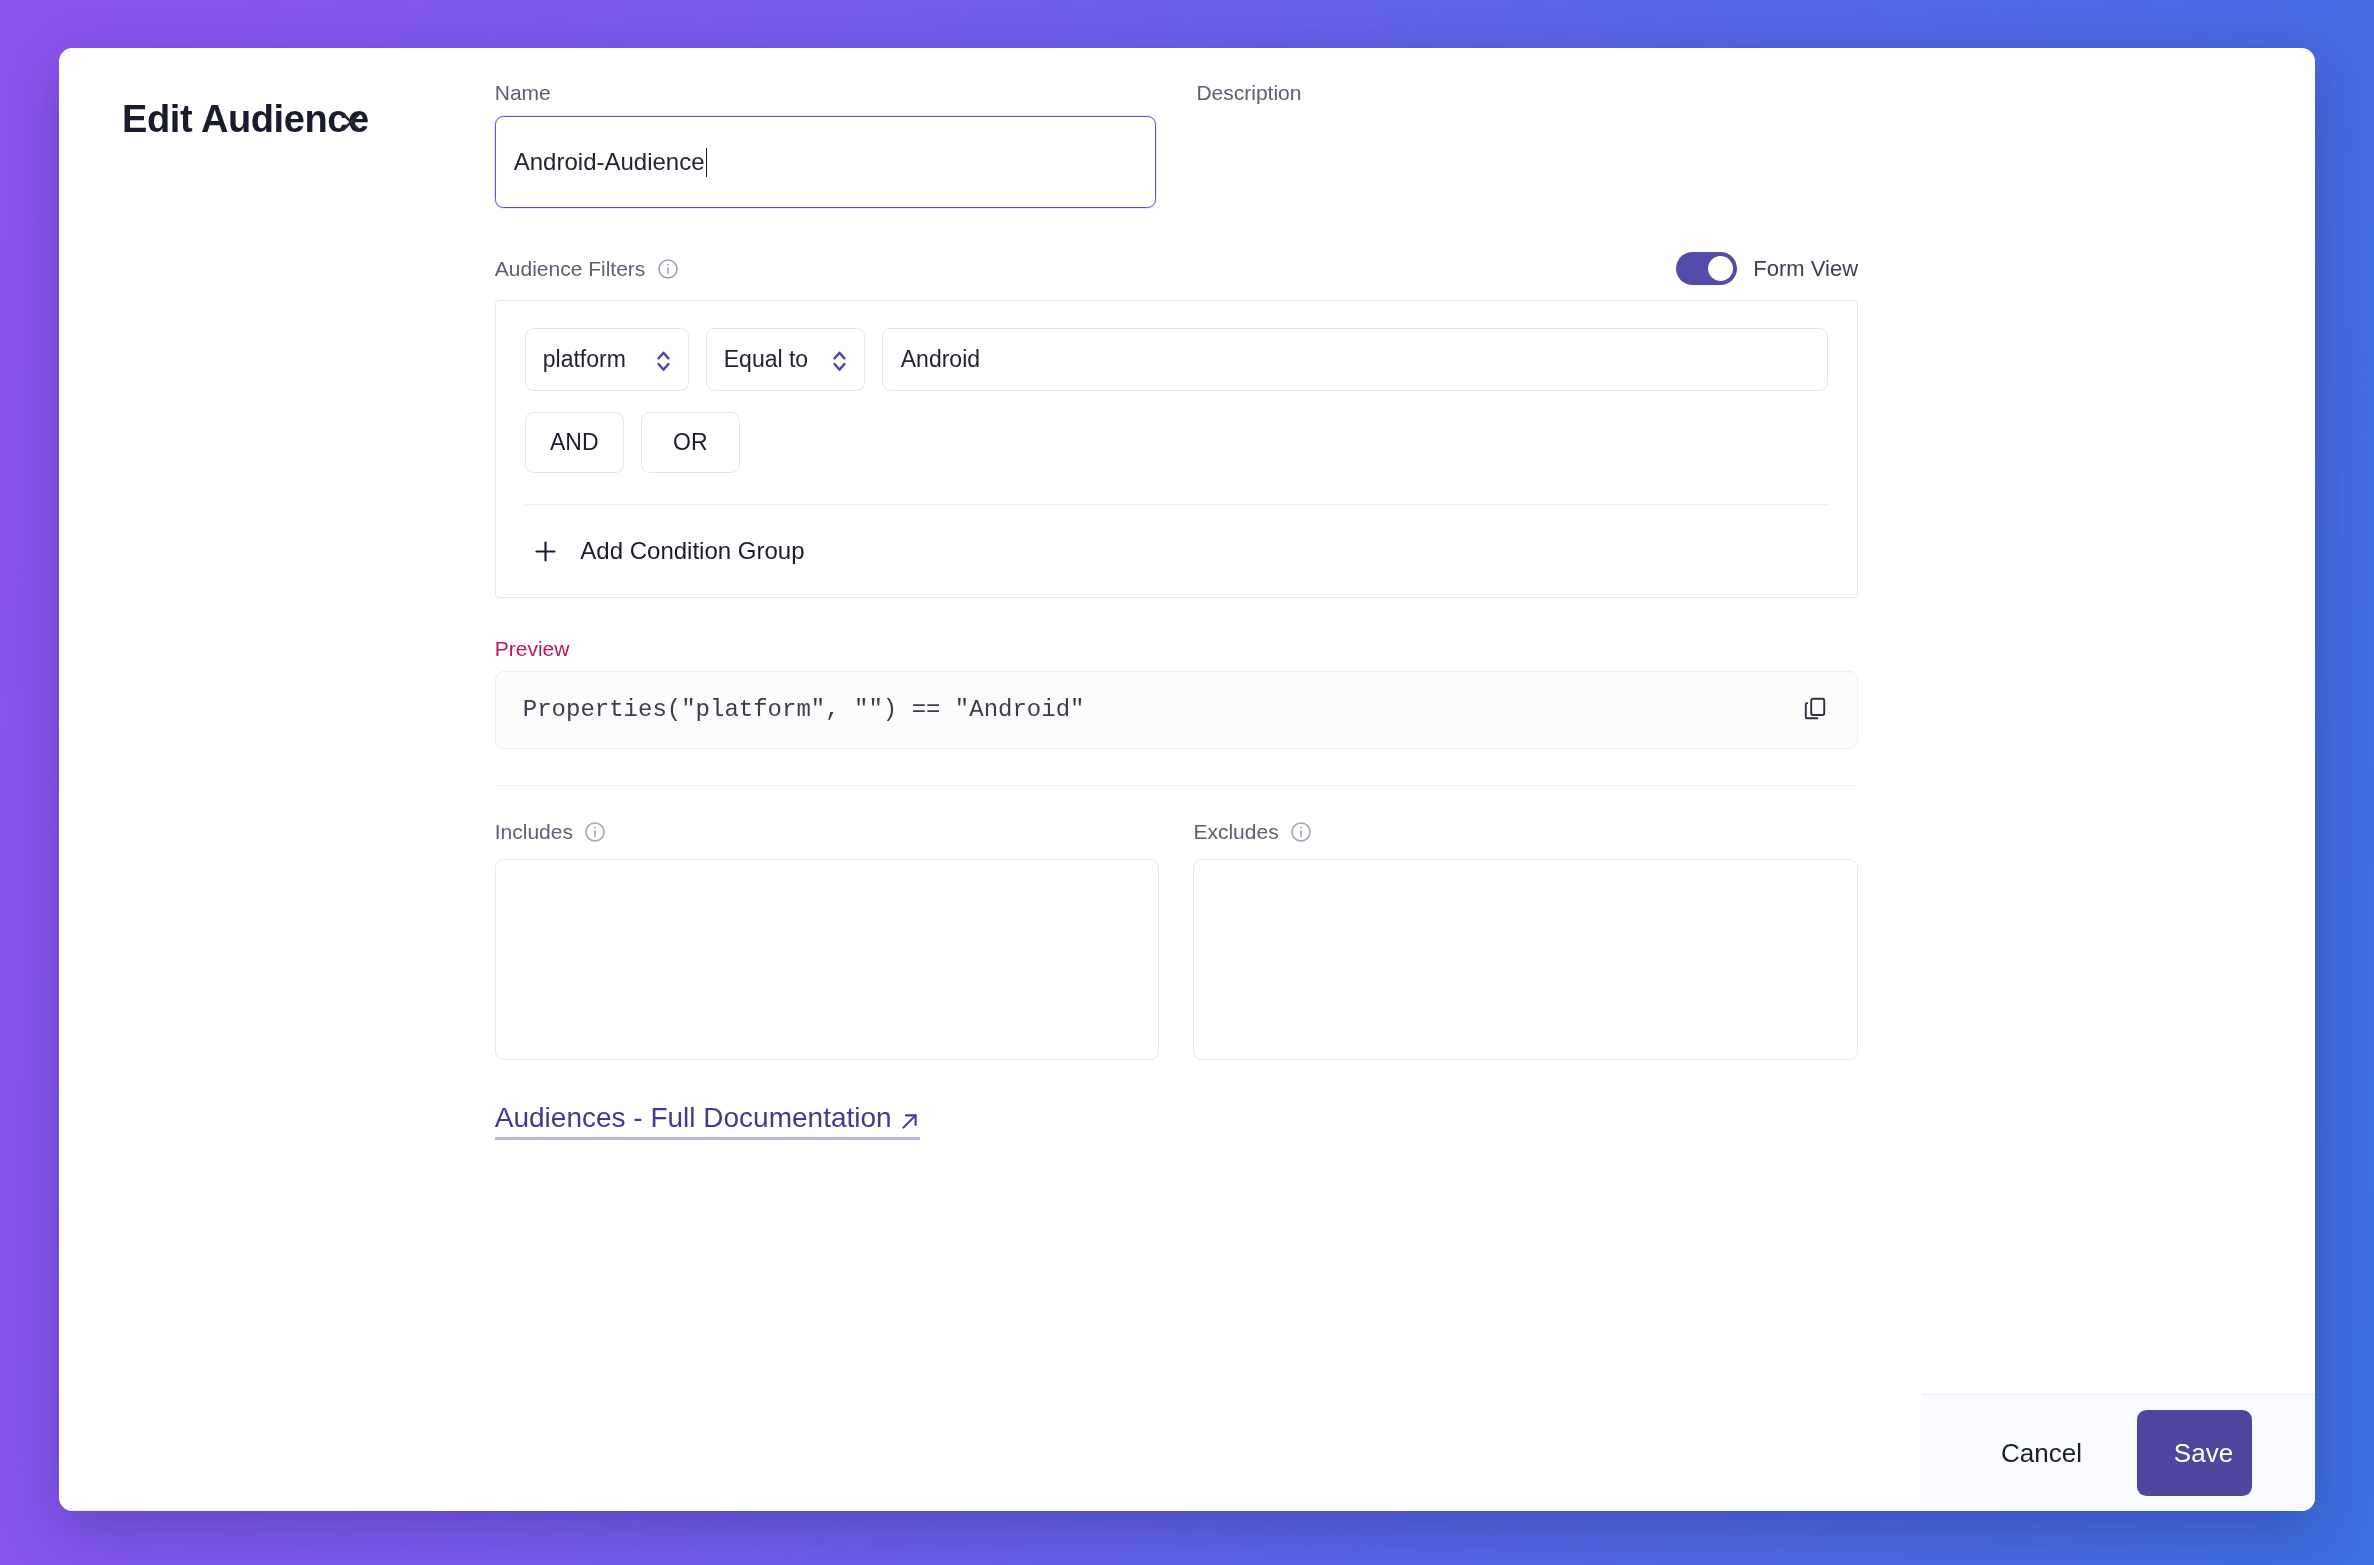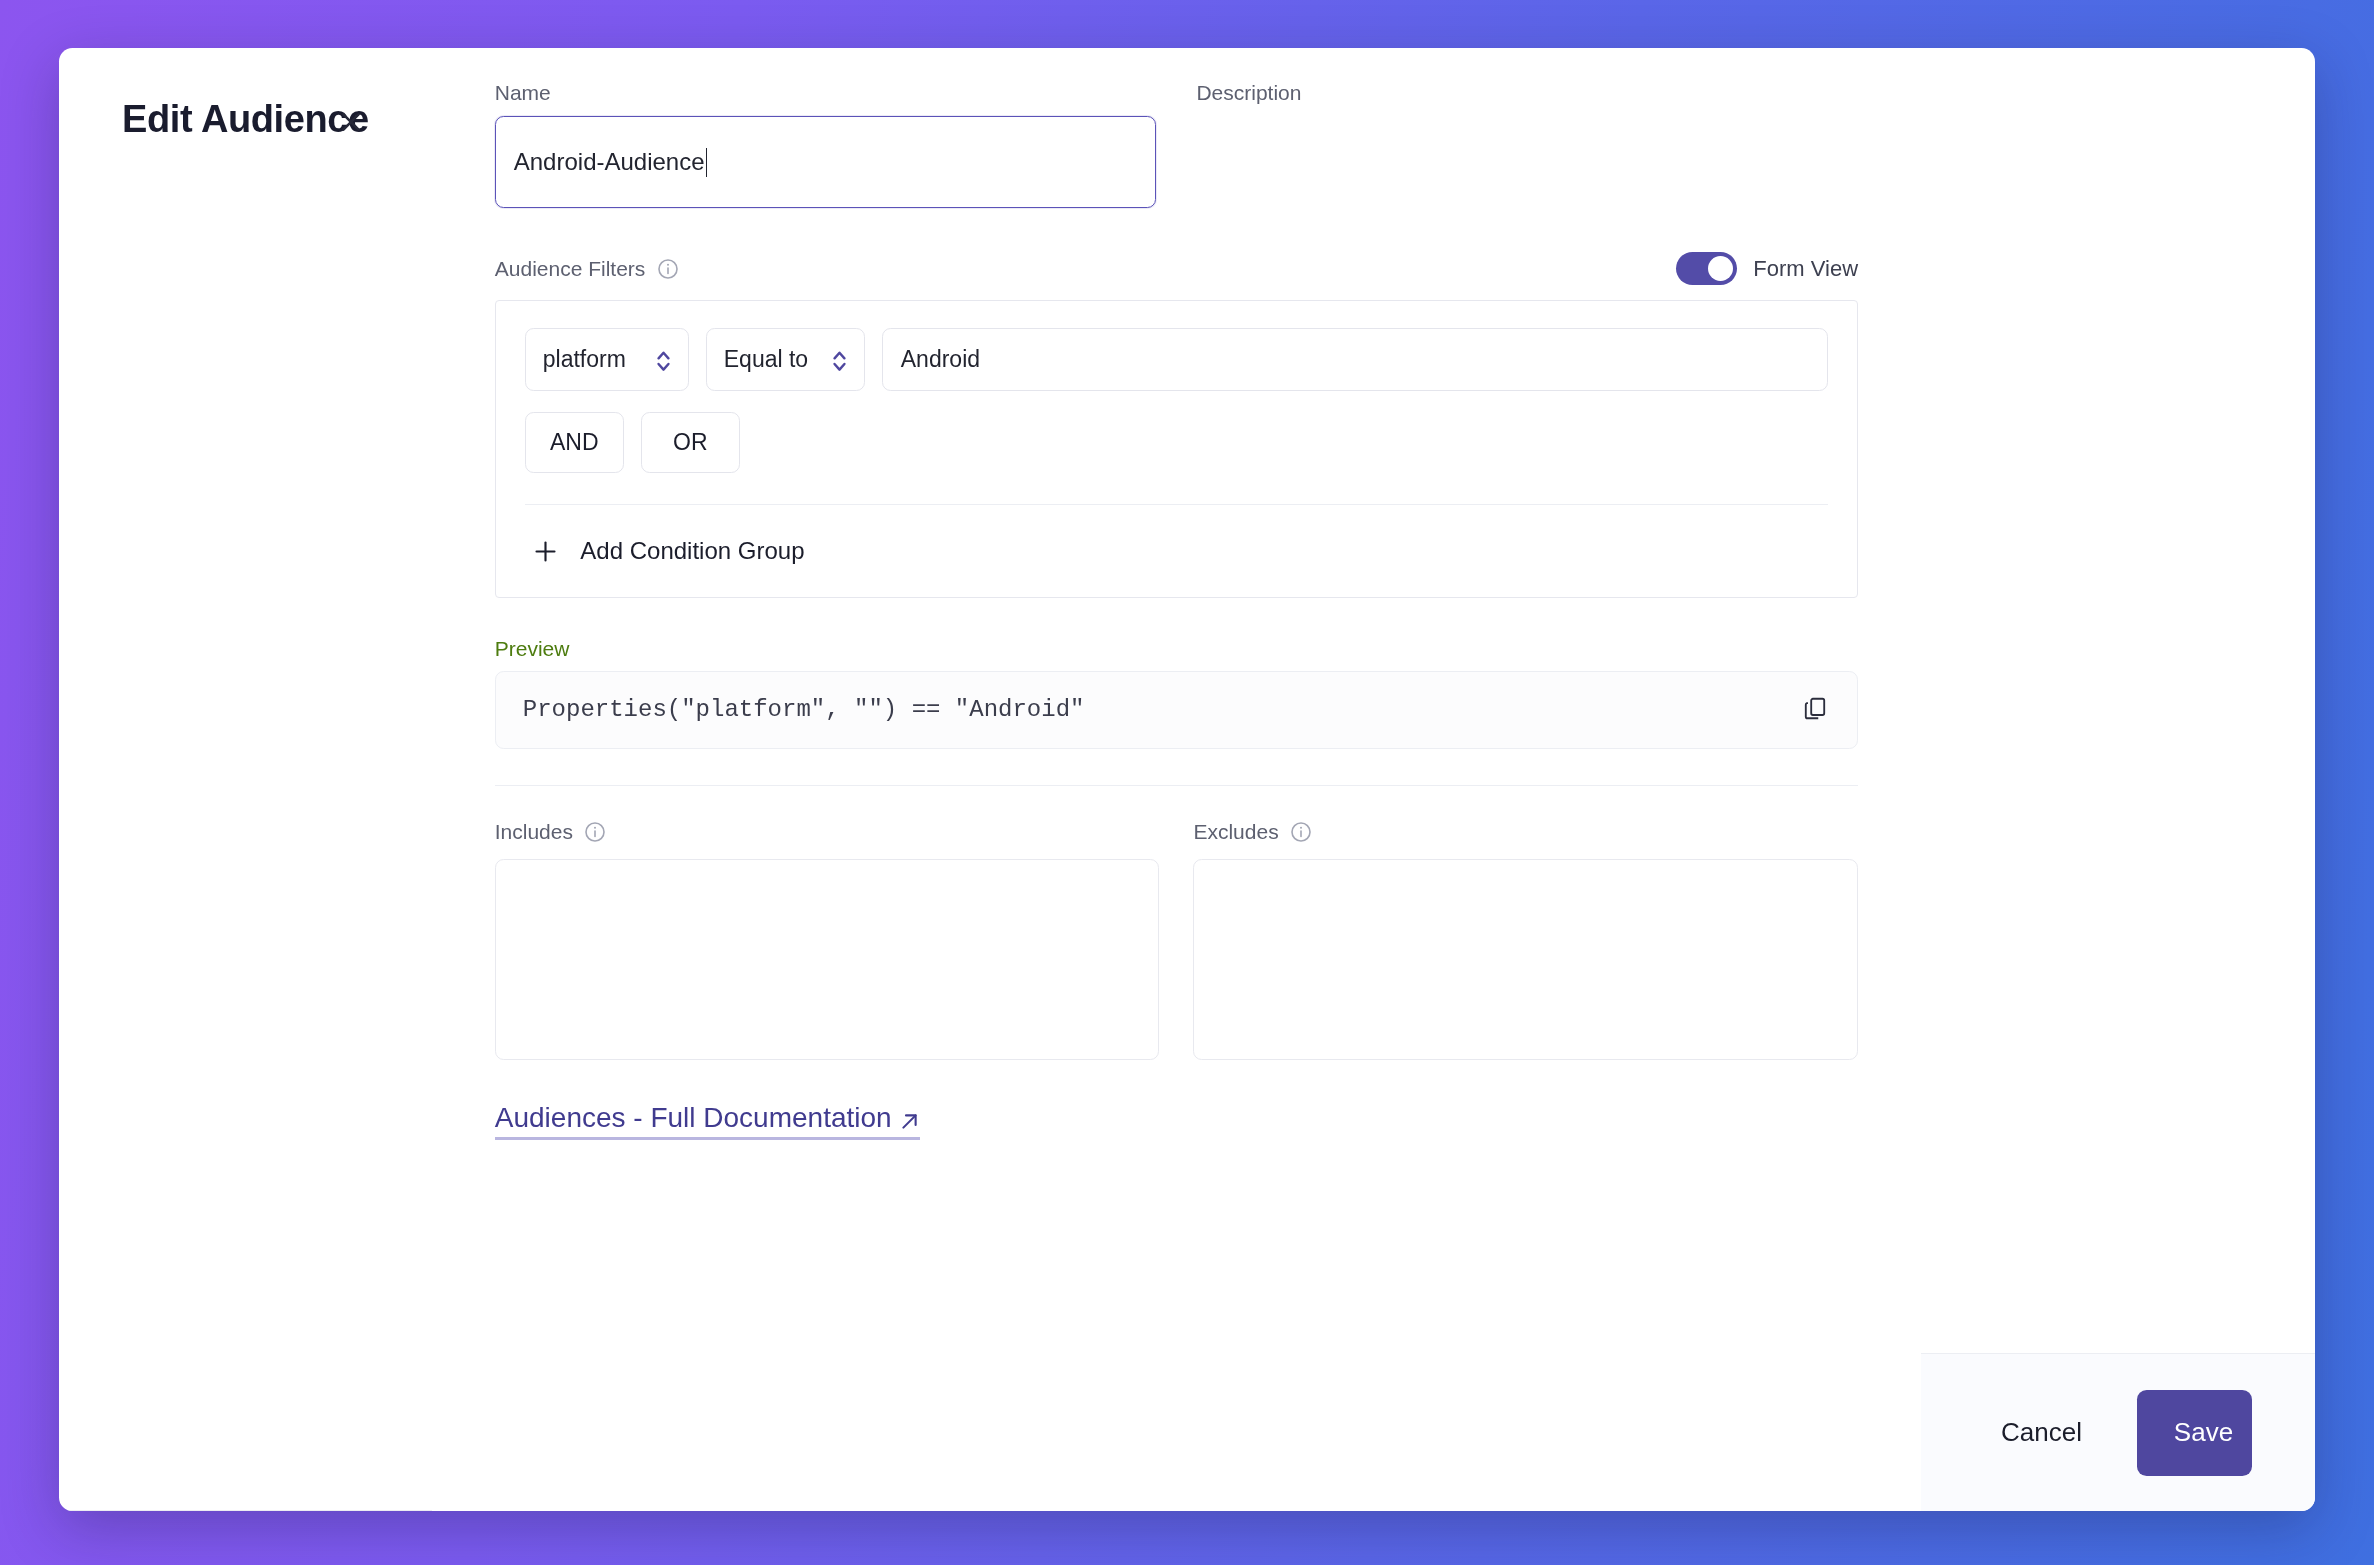--- a/index.html
+++ b/index.html
@@ -220,21 +220,21 @@
   .add-group-label {
     font-size: 24px;
     color: #1b1d2b;
     font-family: "Liberation Sans", sans-serif;
     line-height: 1;
   }
 
   
   .preview-label {
     font-size: 21px;
-    color: #4d7c0f;
+    color: #be185d;
     margin-top: 40px;
     margin-bottom: 11.5px;
     display: block;
     line-height: 1;
   }
   .preview-box {
     position: relative;
     border: 1px solid #eceef3;
     border-radius: 8.6px;
     background: #fcfcfd;
@@ -297,21 +297,21 @@
     cursor: pointer;
   }
   .ext-icon { width: 21px; height: 21px; margin-left: 3.8px; }
 
   
   .modal-footer {
     flex: 0 0 auto;
     margin-top: auto;
     background: #fafbfe;
     border-top: 1px solid #eceef3;
-    height: 158px;
+    height: 117px;
     display: flex;
     align-items: center;
     justify-content: flex-end;
     padding: 0 63px;
     gap: 38px;
   }
   .cancel-btn {
     background: none;
     border: none;
     font-size: 26px;

